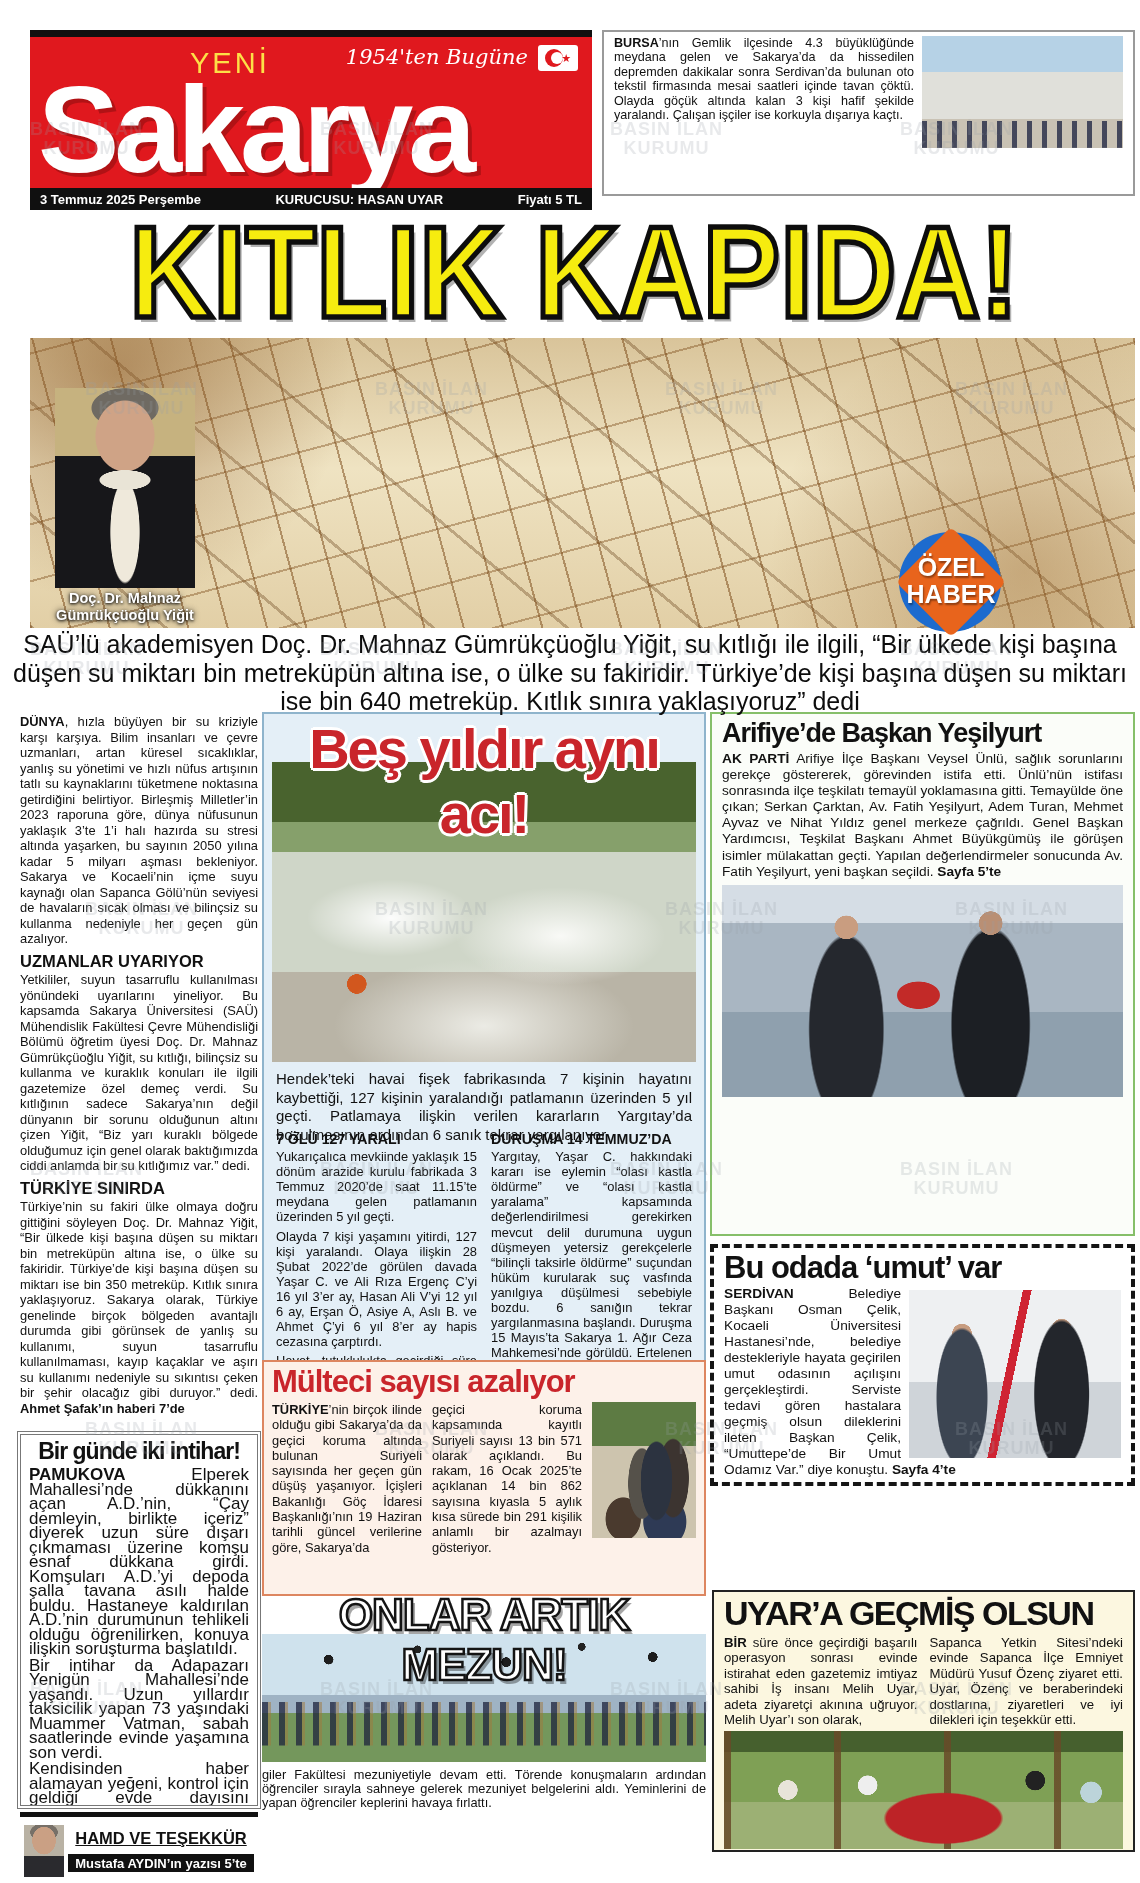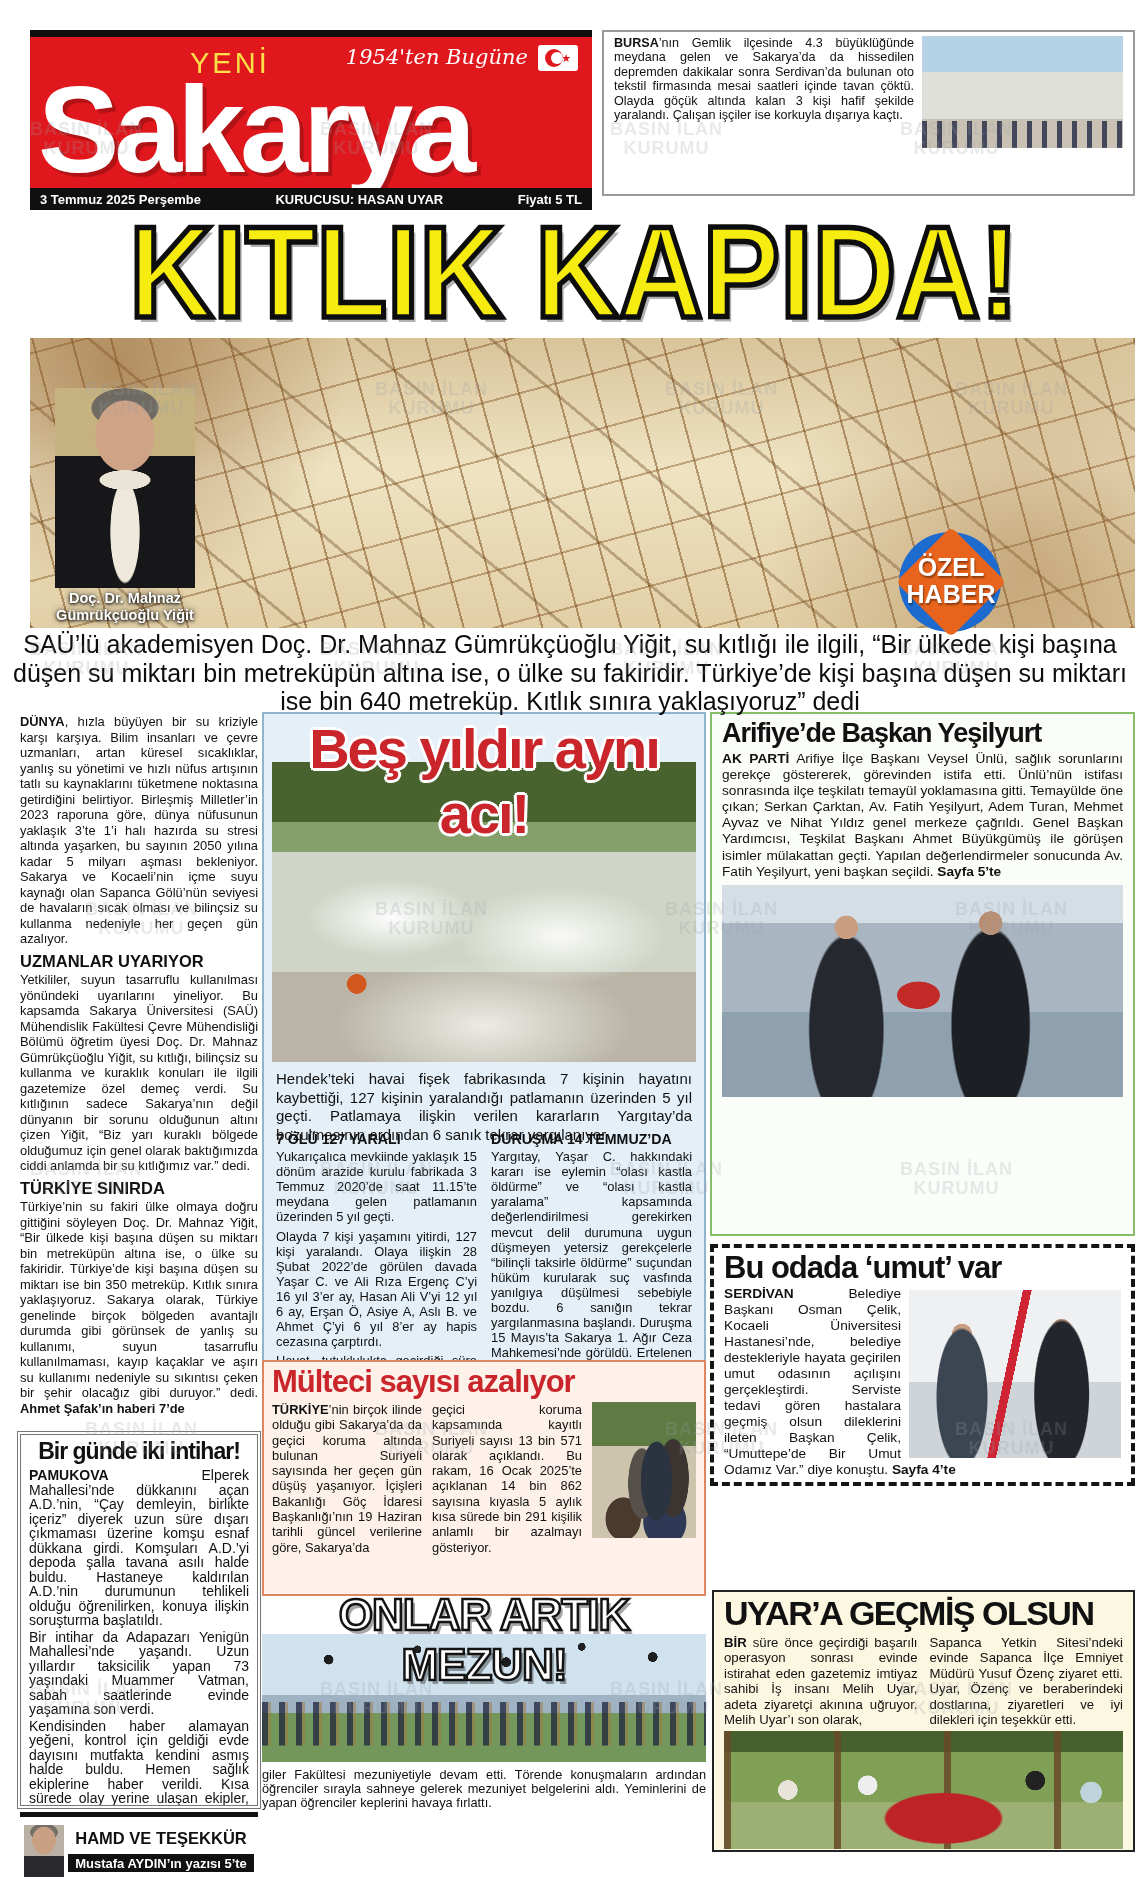--- a/index.html
+++ b/index.html
@@ -147,21 +147,21 @@
       radial-gradient(ellipse 14px 36px at 48% 60%, #55514a 96%, rgba(0,0,0,0)),
       radial-gradient(ellipse 22px 26px at 70% 88%, #2e3a55 96%, rgba(0,0,0,0)),
       radial-gradient(ellipse 18px 22px at 30% 86%, #4a3a2e 96%, rgba(0,0,0,0)),
       linear-gradient(180deg,#5d7b43 0 32%, #cdc4ae 32%);}
 
   
   .intihar{position:absolute;left:20px;top:1434px;width:238px;height:372px;box-sizing:border-box;
            border:1px solid #777;outline:1px solid #777;outline-offset:2px;background:#fff;
            padding:3px 8px;overflow:hidden;}
   .intihar h2{margin:0 0 3px;font-size:23px;font-weight:bold;text-align:center;letter-spacing:-1px;}
-  .intihar p{margin:0 0 2px;font-size:14px;line-height:14.5px;text-align:justify;}
+  .intihar p{margin:0 0 2px;font-size:17px;line-height:14.5px;text-align:justify;}
 
   
   .mezun{position:absolute;left:262px;top:1590px;width:444px;height:290px;}
   .mezun-head{position:absolute;top:0;left:0;width:100%;text-align:center;z-index:3;
       font-size:44px;font-weight:bold;letter-spacing:-1px;color:#fff;
       -webkit-text-stroke:2.5px #141414;text-shadow:3px 4px 0 rgba(0,0,0,.35);}
   .ph-grad{position:absolute;top:44px;left:0;width:444px;height:128px;
      background-color:#9fb3c4;
      background-image:
       radial-gradient(circle 5px at 15% 20%, #1d1d1d 95%, rgba(0,0,0,0)),
@@ -195,21 +195,21 @@
 
   
   .footerbox{position:absolute;left:20px;top:1812px;width:238px;height:64px;border-top:5px solid #111;
              box-sizing:border-box;background:#fff;}
   .ph-face{position:absolute;left:4px;top:8px;width:40px;height:52px;
      background-image:
       radial-gradient(ellipse 12px 14px at 50% 30%, #caa084 97%, rgba(0,0,0,0)),
       radial-gradient(ellipse 14px 9px at 50% 14%, #777068 97%, rgba(0,0,0,0)),
       linear-gradient(180deg,#b9b2a4 0 60%, #2a2a2e 60%);}
   .footer-title{position:absolute;left:48px;top:12px;width:186px;text-align:center;
-      font-size:16.5px;font-weight:bold;letter-spacing:0px;}
+      font-size:16.5px;font-weight:bold;letter-spacing:0px;text-decoration:underline;}
   .footer-strip{position:absolute;left:48px;bottom:4px;width:186px;height:18px;background:#111;color:#fff;
       font-size:13px;font-weight:bold;display:flex;align-items:center;justify-content:center;}
 </style>
 </head>
 <body>
 
 <div class="page">
 
   <div class="masthead">
     <div class="yeni">YENİ</div>

